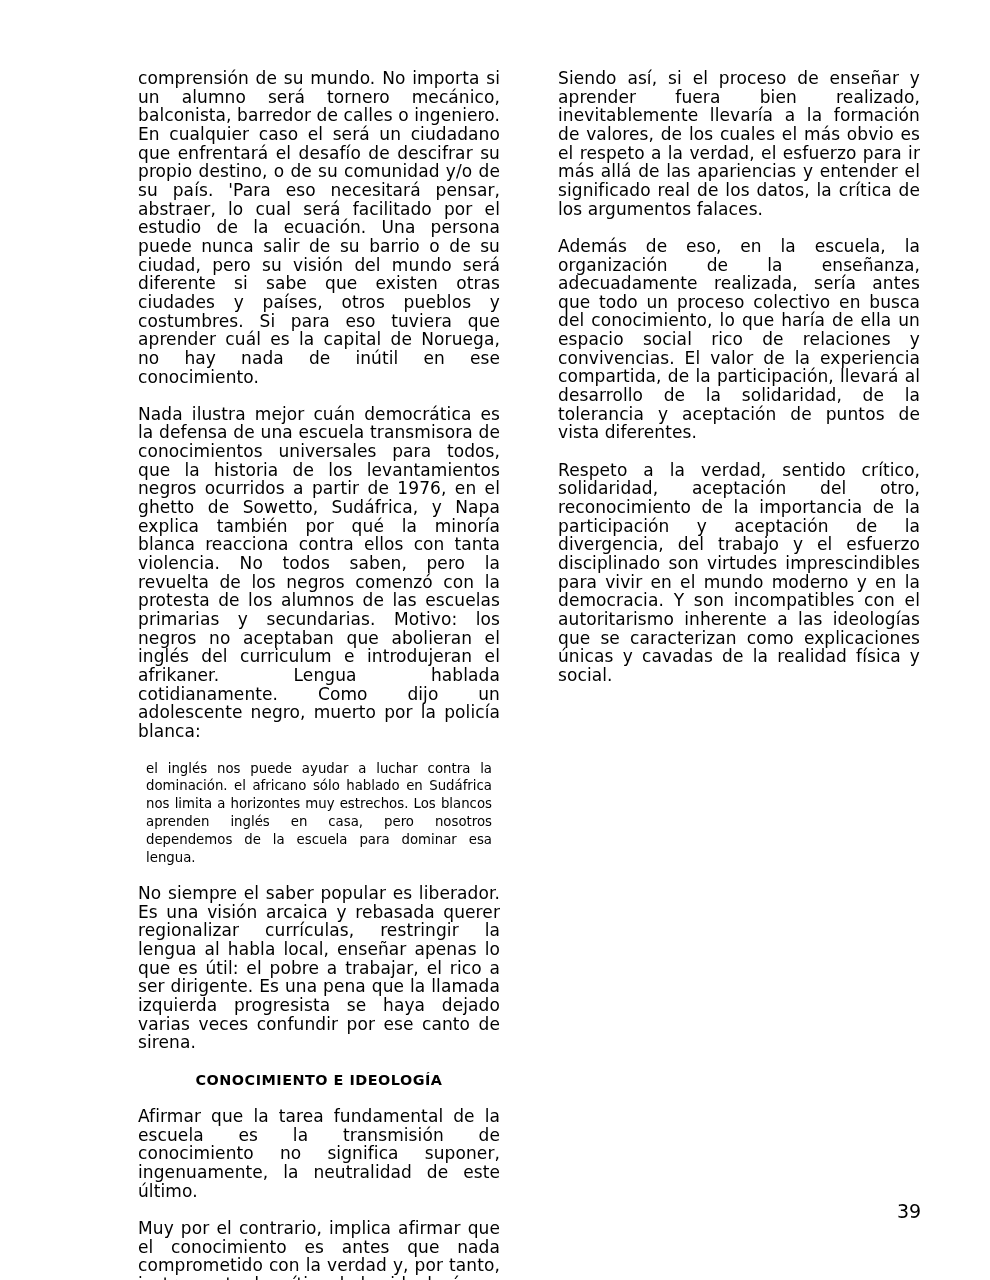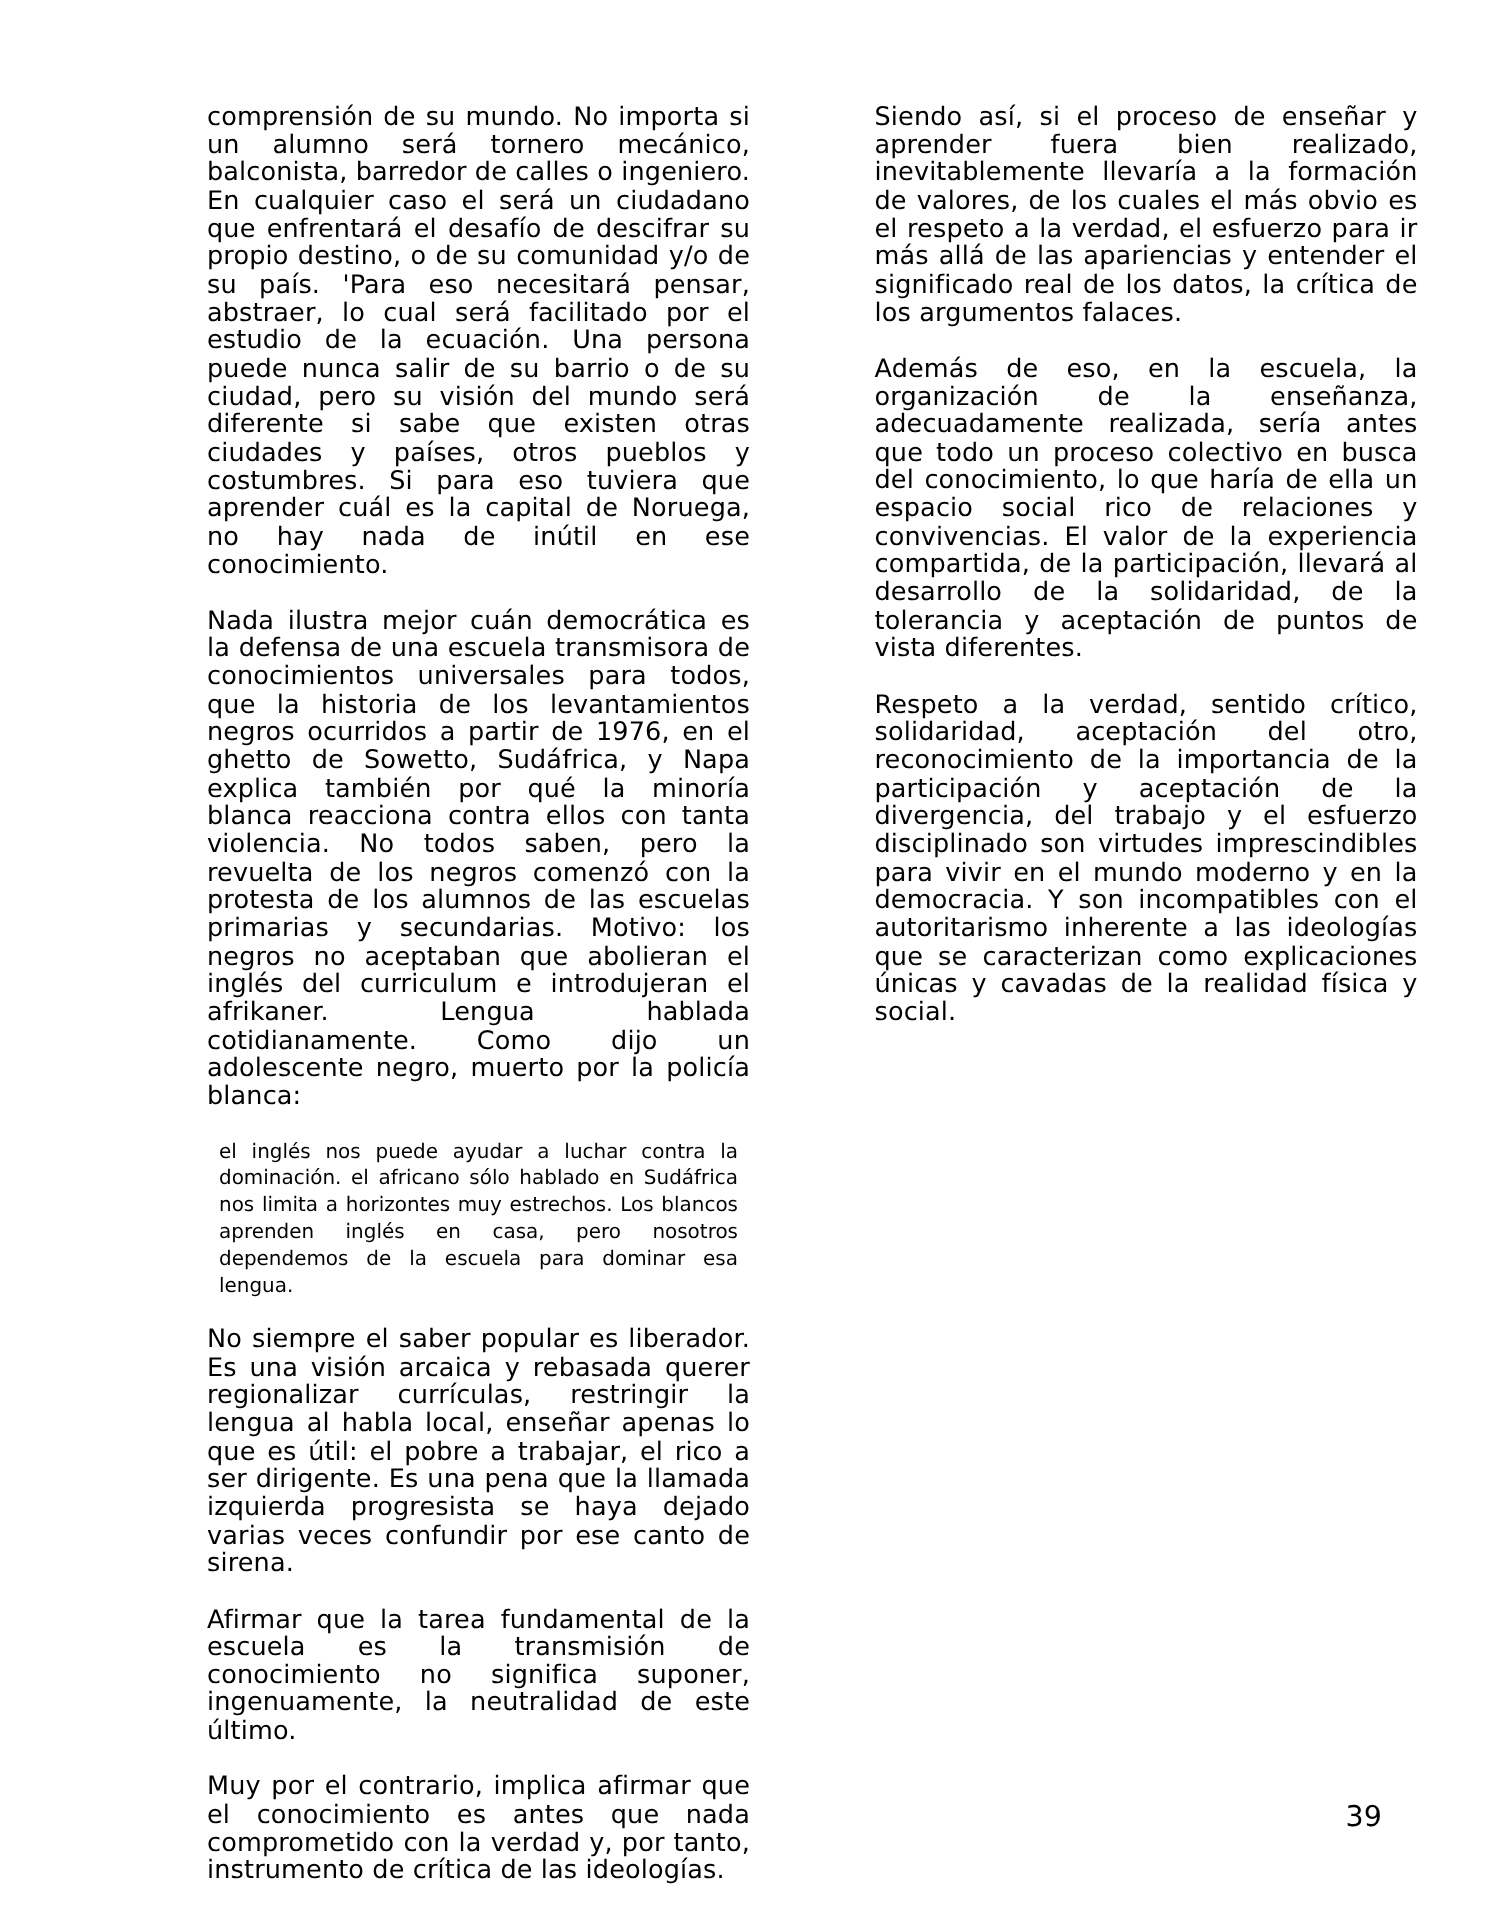--- a/index.html
+++ b/index.html
@@ -1,36 +1,37 @@
 <!DOCTYPE html>
 <html><head>
 <meta charset="utf-8">
 <style>
   html, body { margin: 0; padding: 0; background: #ffffff; }
   body { width: 990px; height: 1280px; position: relative; overflow: hidden;
          font-family: "DejaVu Sans", sans-serif; color: #000; }
   .col { position: absolute; top: 69px; width: 362px; }
   .col-left { left: 138px; }
-  .col-right { left: 583px; }
+  .col-right { left: 558px; }
   p.body { margin: 0 0 18.6px 0; font-size: 17px; line-height: 18.65px;
            text-align: justify; letter-spacing: 0.1px; }
   .quote { margin: 19px 8px 17px 8px; font-size: 13.3px; line-height: 17.9px;
            text-align: justify; }
   h2.section { margin: 2px 0 18px 0; font-size: 14.4px; font-weight: bold;
                text-align: center; letter-spacing: 0.5px; line-height: 18.65px; }
   .page-number { position: absolute; left: 897px; top: 1200px; font-size: 19px; }
 </style>
 </head>
 <body>
 
 <div class="col col-left">
   <p class="body">comprensión de su mundo. No importa si un alumno será tornero mecánico, balconista, barredor de calles o ingeniero. En cualquier caso el será un ciudadano que enfrentará el desafío de descifrar su propio destino, o de su comunidad y/o de su país. 'Para eso necesitará pensar, abstraer, lo cual será facilitado por el estudio de la ecuación. Una persona puede nunca salir de su barrio o de su ciudad, pero su visión del mundo será diferente si sabe que existen otras ciudades y países, otros pueblos y costumbres. Si para eso tuviera que aprender cuál es la capital de Noruega, no hay nada de inútil en ese conocimiento.</p>
   <p class="body">Nada ilustra mejor cuán democrática es la defensa de una escuela transmisora de conocimientos universales para todos, que la historia de los levantamientos negros ocurridos a partir de 1976, en el ghetto de Sowetto, Sudáfrica, y Napa explica también por qué la minoría blanca reacciona contra ellos con tanta violencia. No todos saben, pero la revuelta de los negros comenzó con la protesta de los alumnos de las escuelas primarias y secundarias. Motivo: los negros no aceptaban que abolieran el inglés del curriculum e introdujeran el afrikaner. Lengua hablada cotidianamente. Como dijo un adolescente negro, muerto por la policía blanca:</p>
   <div class="quote">el inglés nos puede ayudar a luchar contra la dominación. el africano sólo hablado en Sudáfrica nos limita a horizontes muy estrechos. Los blancos aprenden inglés en casa, pero nosotros dependemos de la escuela para dominar esa lengua.</div>
   <p class="body">No siempre el saber popular es liberador. Es una visión arcaica y rebasada querer regionalizar currículas, restringir la lengua al habla local, enseñar apenas lo que es útil: el pobre a trabajar, el rico a ser dirigente. Es una pena que la llamada izquierda progresista se haya dejado varias veces confundir por ese canto de sirena.</p>
+  <h2 class="section">CONOCIMIENTO E IDEOLOGÍA</h2>
   <p class="body">Afirmar que la tarea fundamental de la escuela es la transmisión de conocimiento no significa suponer, ingenuamente, la neutralidad de este último.</p>
   <p class="body">Muy por el contrario, implica afirmar que el conocimiento es antes que nada comprometido con la verdad y, por tanto, instrumento de crítica de las ideologías.</p>
 </div>
 
 <div class="col col-right">
   <p class="body">Siendo así, si el proceso de enseñar y aprender fuera bien realizado, inevitablemente llevaría a la formación de valores, de los cuales el más obvio es el respeto a la verdad, el esfuerzo para ir más allá de las apariencias y entender el significado real de los datos, la crítica de los argumentos falaces.</p>
   <p class="body">Además de eso, en la escuela, la organización de la enseñanza, adecuadamente realizada, sería antes que todo un proceso colectivo en busca del conocimiento, lo que haría de ella un espacio social rico de relaciones y convivencias. El valor de la experiencia compartida, de la participación, llevará al desarrollo de la solidaridad, de la tolerancia y aceptación de puntos de vista diferentes.</p>
   <p class="body">Respeto a la verdad, sentido crítico, solidaridad, aceptación del otro, reconocimiento de la importancia de la participación y aceptación de la divergencia, del trabajo y el esfuerzo disciplinado son virtudes imprescindibles para vivir en el mundo moderno y en la democracia. Y son incompatibles con el autoritarismo inherente a las ideologías que se caracterizan como explicaciones únicas y cavadas de la realidad física y social.</p>
 </div>
 

